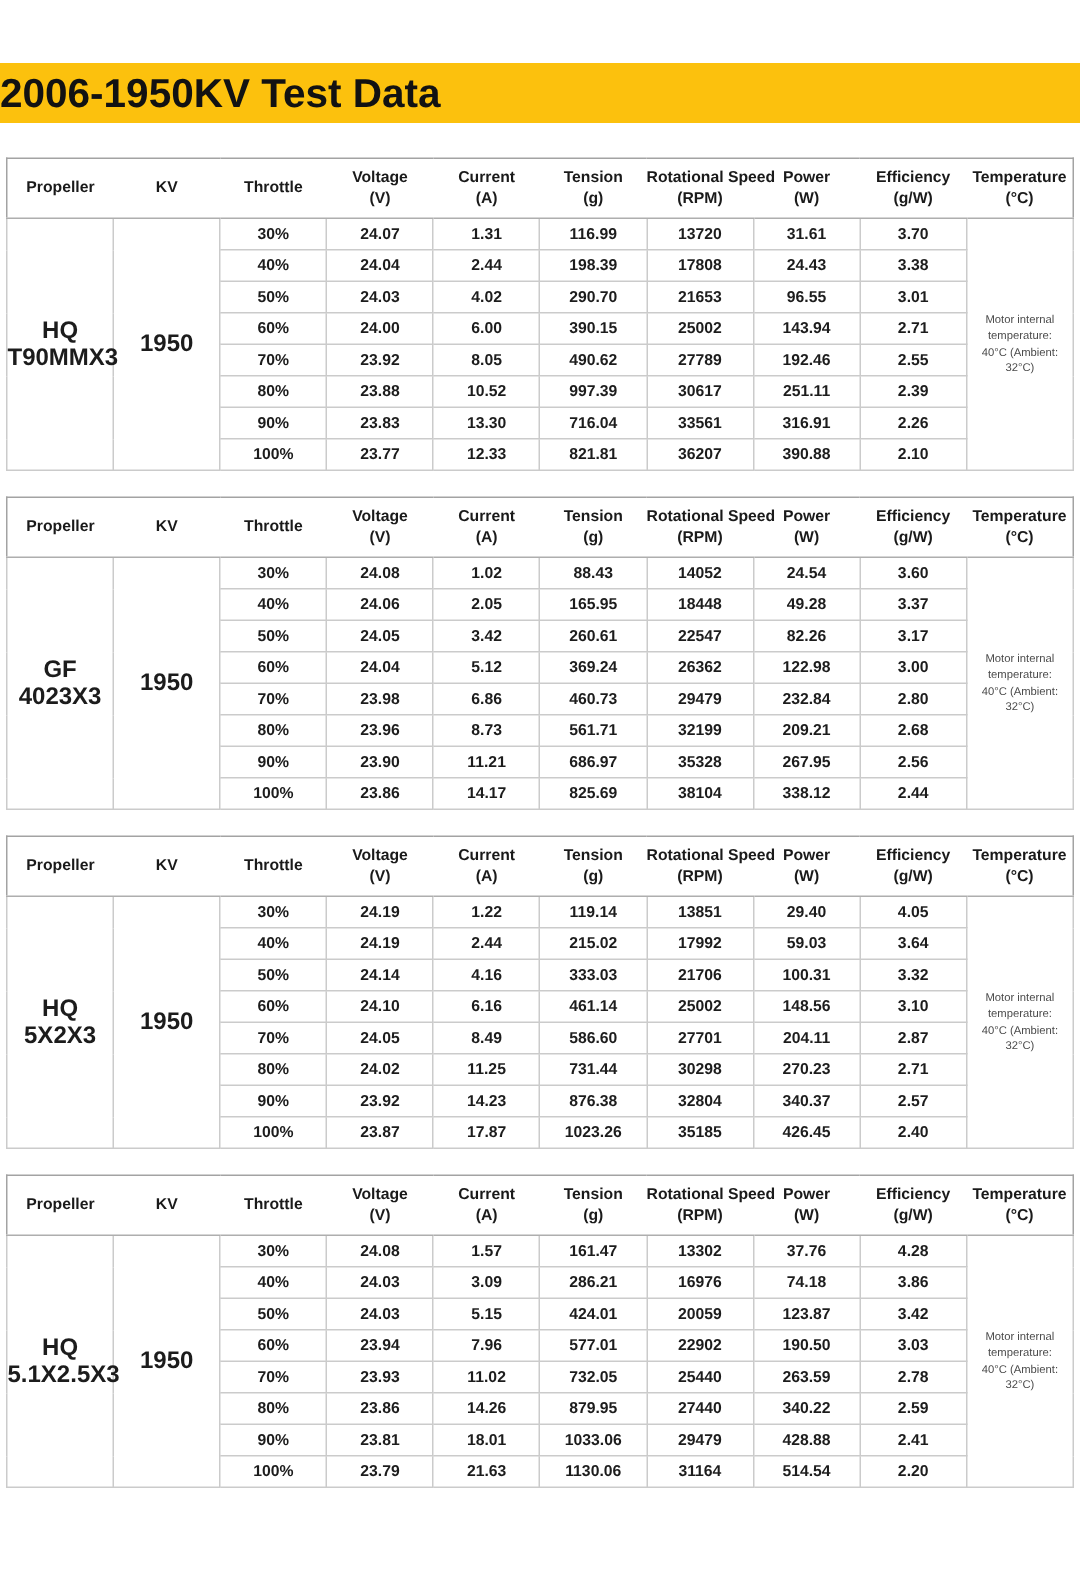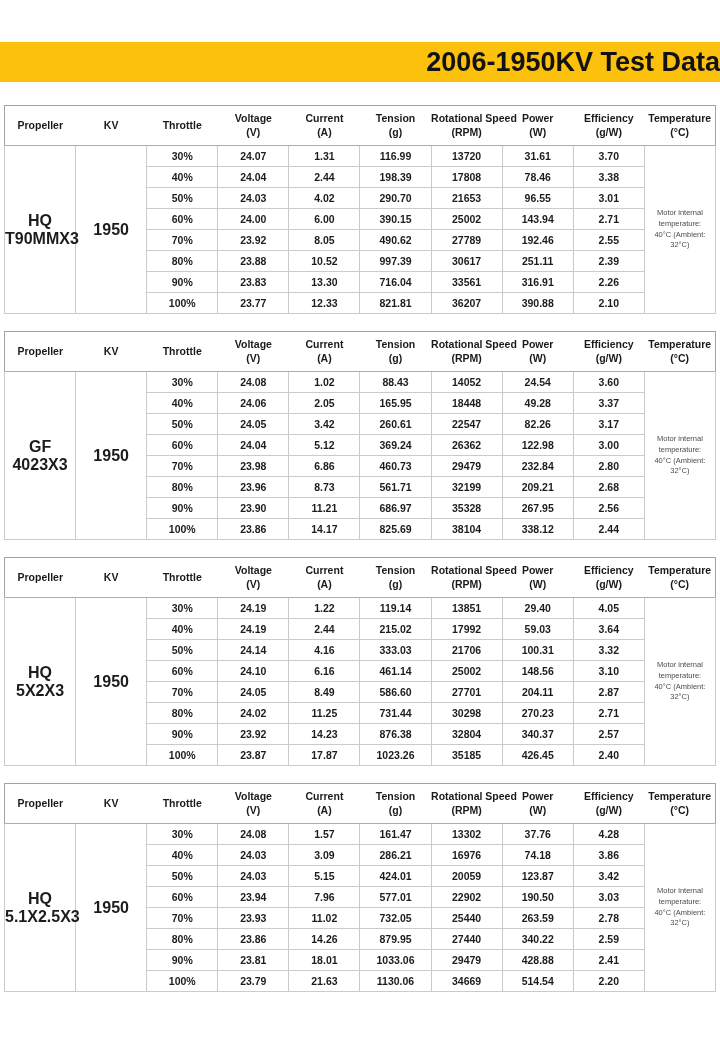--- a/index.html
+++ b/index.html
@@ -3,21 +3,21 @@
 <meta charset="utf-8">
 <style>
   * { box-sizing: border-box; }
   html,body { margin:0; padding:0; }
   body {
     width:720px; height:1047px; background:#ffffff;
     font-family:"Liberation Sans", sans-serif; color:#1a1a1a;
   }
   .banner {
     margin-top:42px; height:40px; width:720px;
-    display:flex; align-items:center; justify-content:flex-end;
+    display:flex; align-items:center; justify-content:flex-start;
   }
   .banner span {
     font-size:27px; font-weight:700; color:#121212; letter-spacing:0px;
   }
   #tables { width:624px; }
   table.data-table {
     width:712px; margin-left:4px; border-collapse:collapse; table-layout:fixed;
     border:1px solid #a3a3a3;
   }
   table.data-table:first-child { margin-top:23px; }
@@ -112,21 +112,21 @@
           <td>31.61</td>
           <td>3.70</td>
           <td class="temp" rowspan="8">Motor internal temperature: 40°C (Ambient: 32°C)</td>
         </tr>
         <tr>
           <td>40%</td>
           <td>24.04</td>
           <td>2.44</td>
           <td>198.39</td>
           <td>17808</td>
-          <td>78.46</td>
+          <td>24.43</td>
           <td>3.38</td>
         </tr>
         <tr>
           <td>50%</td>
           <td>24.03</td>
           <td>4.02</td>
           <td>290.70</td>
           <td>21653</td>
           <td>96.55</td>
           <td>3.01</td>
@@ -561,19 +561,19 @@
           <td>1033.06</td>
           <td>29479</td>
           <td>428.88</td>
           <td>2.41</td>
         </tr>
         <tr>
           <td>100%</td>
           <td>23.79</td>
           <td>21.63</td>
           <td>1130.06</td>
-          <td>34669</td>
+          <td>31164</td>
           <td>514.54</td>
           <td>2.20</td>
         </tr>
       </tbody>
     </table>
   </div>
 
 </body></html>

